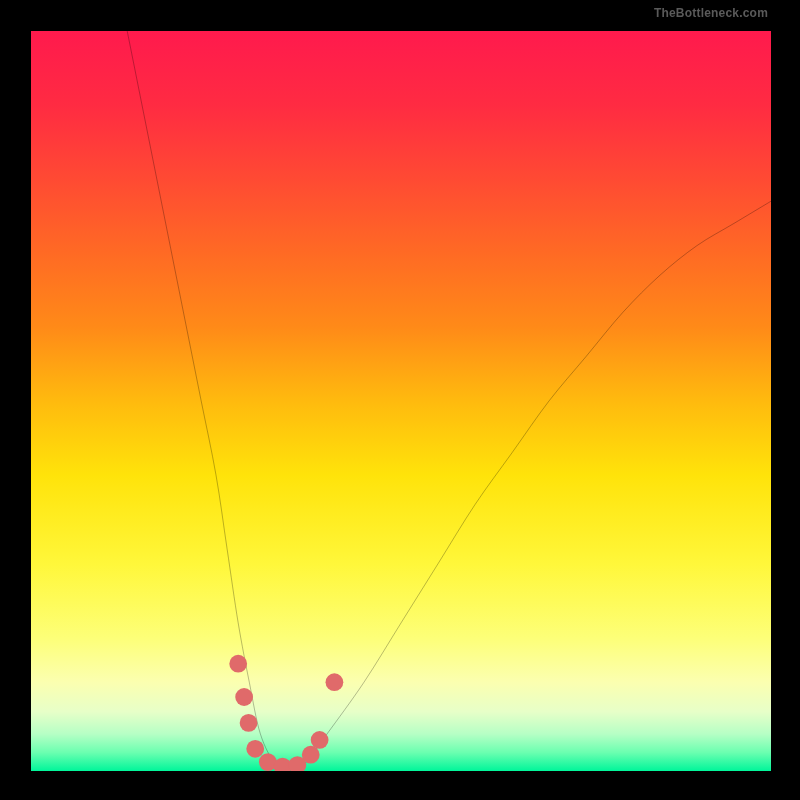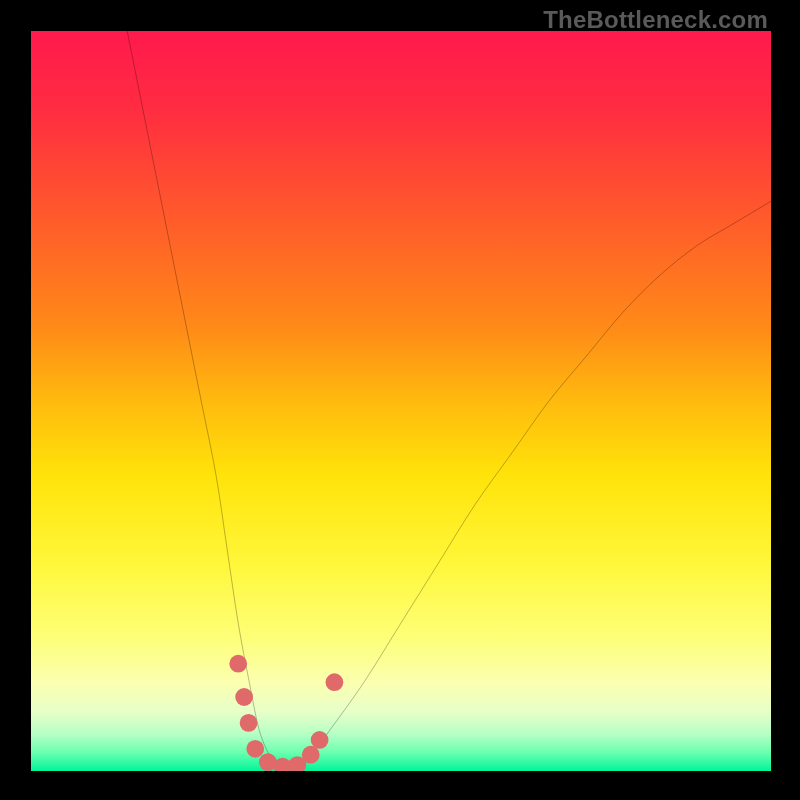--- a/index.html
+++ b/index.html
@@ -20,21 +20,21 @@
   }
   .gradient {
     position: absolute;
     inset: 0;
   }
   .watermark {
     position: absolute;
     top: 6px;
     right: 32px;
     font-family: Arial, Helvetica, sans-serif;
-    font-size: 24px;
+    font-size: 12px;
     font-weight: 600;
     color: #5a5a5a;
     letter-spacing: 0.2px;
   }
   svg.curve {
     position: absolute;
     inset: 0;
     width: 100%;
     height: 100%;
   }

